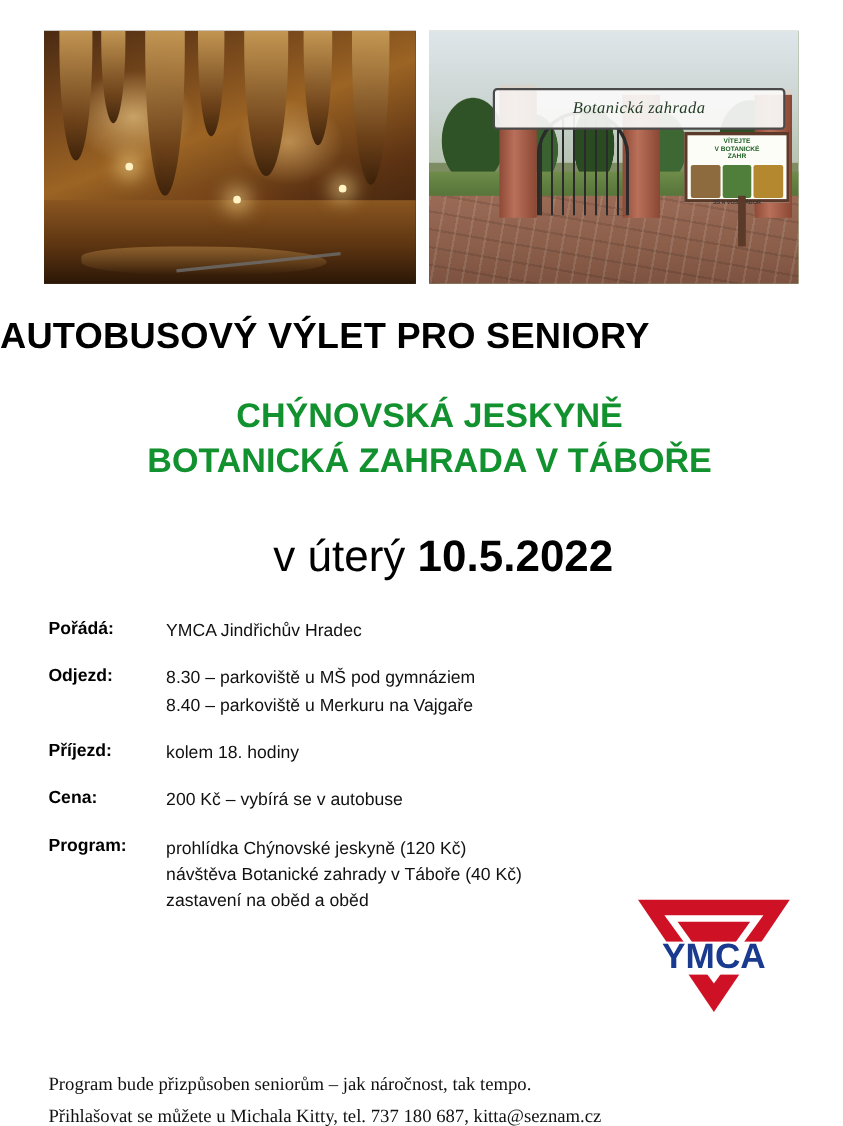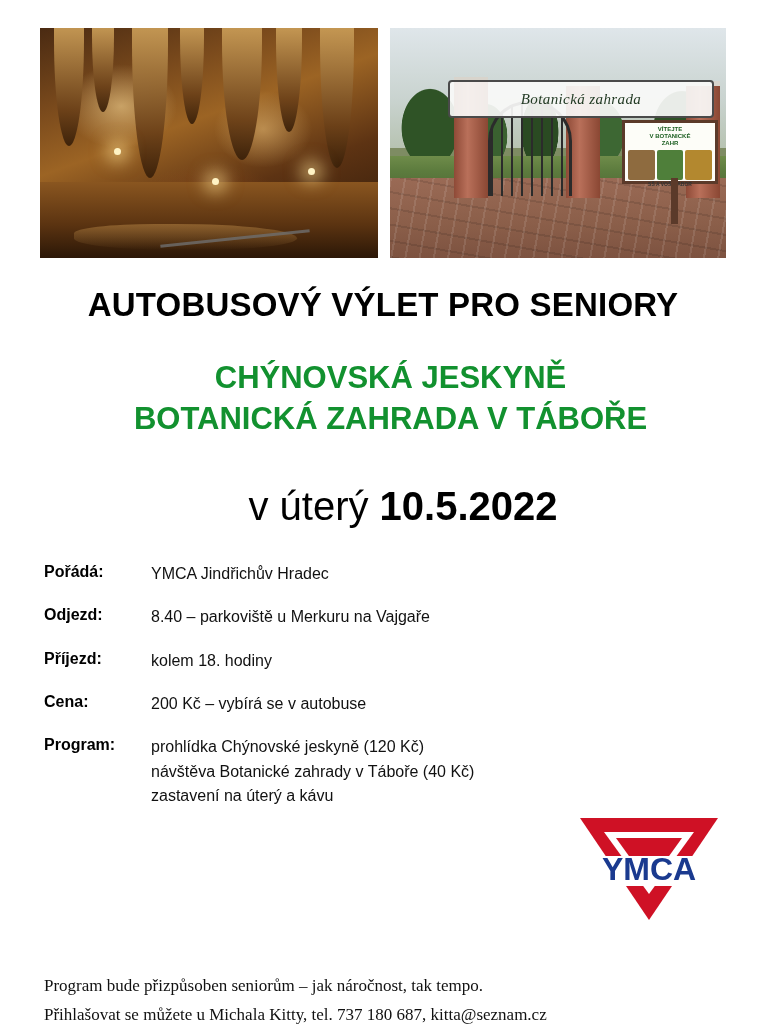--- a/index.html
+++ b/index.html
@@ -202,21 +202,21 @@
     position: absolute;
     right: 48px; top: 150px;
     width: 7px; height: 46px;
     background: #5b3a2a;
   }
 
   
   .title-main {
     position: absolute;
     top: 286px; left: 0; right: 0;
-    text-align: center;
+    text-align: left;
     font-size: 33px;
     font-weight: bold;
     letter-spacing: 0.2px;
     color: #000000;
   }
   .title-green {
     position: absolute;
     top: 358px; left: 0; right: 0;
     text-align: center;
     color: #12912f;
@@ -355,20 +355,21 @@
     <div class="det-row">
       <div class="det-label">Pořádá:</div>
       <div class="det-values">
         <div>YMCA Jindřichův Hradec</div>
       </div>
     </div>
 
     <div class="det-row">
       <div class="det-label">Odjezd:</div>
       <div class="det-values">
+        <div>8.30 – parkoviště u MŠ pod gymnáziem</div>
         <div>8.40 – parkoviště u Merkuru na Vajgaře</div>
       </div>
     </div>
 
     <div class="det-row">
       <div class="det-label">Příjezd:</div>
       <div class="det-values">
         <div>kolem 18. hodiny</div>
       </div>
     </div>
@@ -378,21 +379,21 @@
       <div class="det-values">
         <div>200 Kč – vybírá se v autobuse</div>
       </div>
     </div>
 
     <div class="det-row">
       <div class="det-label">Program:</div>
       <div class="det-values">
         <div>prohlídka Chýnovské jeskyně (120 Kč)</div>
         <div>návštěva Botanické zahrady v Táboře (40 Kč)</div>
-        <div>zastavení na úterý a kávu</div>
+        <div>zastavení na oběd a oběd</div>
       </div>
     </div>
   </div>
 
   <div class="ymca-logo">
     <svg width="150" height="112" viewBox="0 0 150 112">
       <polygon points="6,6 144,6 75,108" fill="#cf1125"></polygon>
       <polygon points="30,20 120,20 75,82" fill="#ffffff"></polygon>
       <polygon points="42,26 108,26 75,72" fill="#cf1125"></polygon>
       <rect x="8" y="44" width="134" height="30" fill="#ffffff"></rect>

